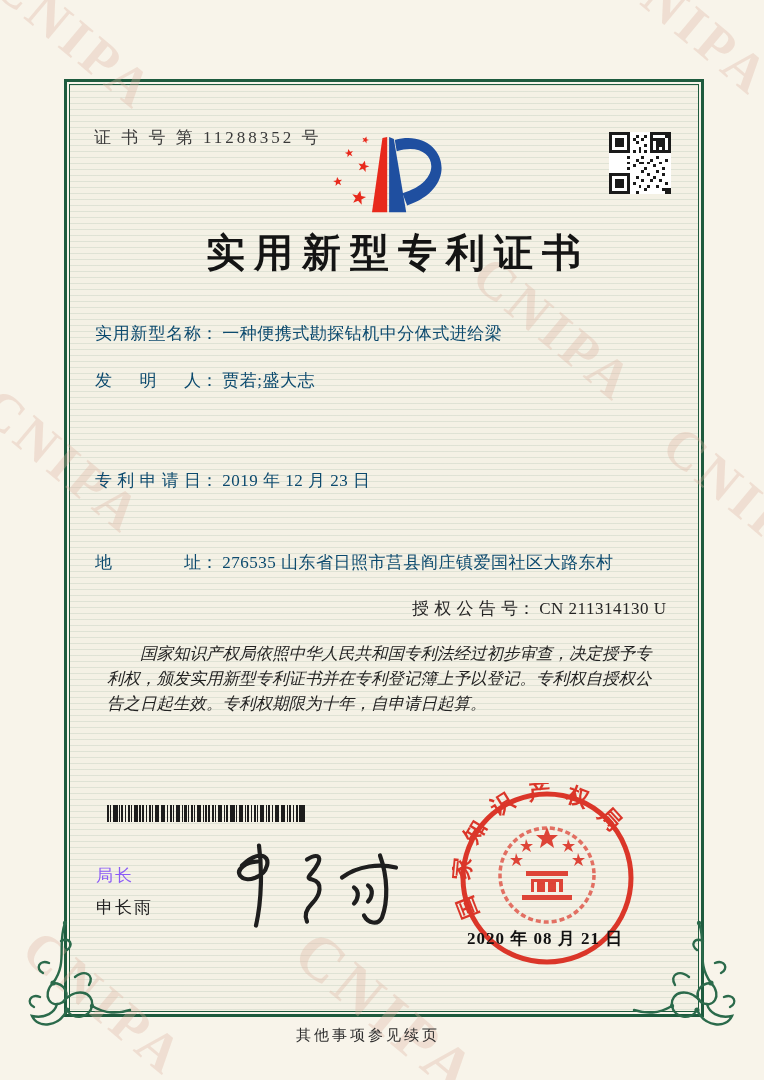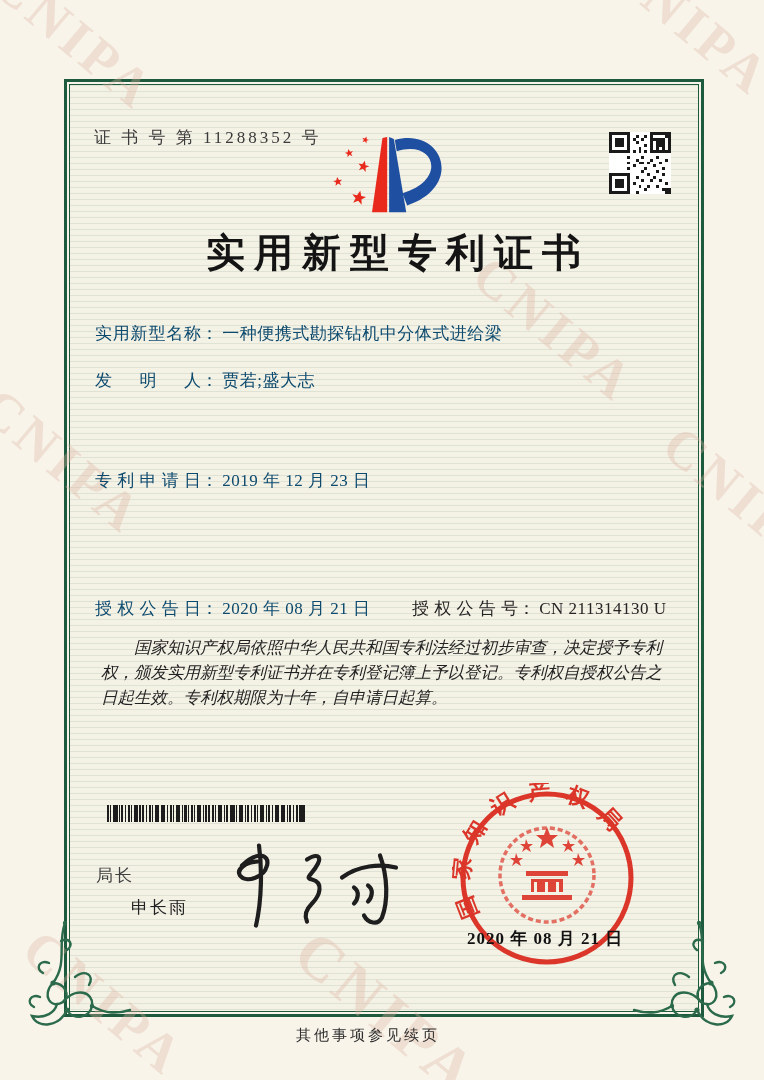--- a/index.html
+++ b/index.html
@@ -57,34 +57,34 @@
   }
   .fvalue{letter-spacing:0.5px;}
   .frow2{position:absolute;left:400px;font-size:17px;color:#242424;white-space:nowrap;}
 
   
   .paras{
     position:absolute;left:93px;top:627px;width:578px;
     font-size:16.5px;line-height:25px;color:#222;
     font-style:italic;
   }
-  .paras p{margin:8px;text-indent:2em;}
+  .paras p{margin:14px;text-indent:2em;}
 
   
   .barcode{
     position:absolute;left:107px;top:805px;width:198px;height:17px;
     background-image:
       repeating-linear-gradient(90deg,#1c1c1c 0 1px,transparent 1px 3px),
       repeating-linear-gradient(90deg,#1c1c1c 0 2px,transparent 2px 7px),
       repeating-linear-gradient(90deg,transparent 0 9px,#1c1c1c 9px 11px,transparent 11px 23px);
   }
 
   
-  .officer-title{position:absolute;left:96px;top:864px;font-size:17px;letter-spacing:2px;color:#404040;}
-  .officer-name{position:absolute;left:96px;top:896px;font-size:17px;letter-spacing:2px;color:#222;margin-left:35px;}
+  .officer-title{position:absolute;left:96px;top:864px;font-size:17px;letter-spacing:2px;color:#8b5cf6;}
+  .officer-name{position:absolute;left:96px;top:896px;font-size:17px;letter-spacing:2px;color:#222;}
   .signature{position:absolute;left:212px;top:836px;width:200px;height:98px;}
 
   
   .seal{position:absolute;left:452px;top:783px;width:190px;height:190px;
         mix-blend-mode:multiply;opacity:0.93;}
   .seal-date{
     position:absolute;left:467px;top:927px;z-index:3;
     font-size:17px;letter-spacing:1px;color:#111;font-weight:bold;
   }
 
@@ -251,23 +251,23 @@
       <span class="fvalue">一种便携式勘探钻机中分体式进给梁</span>
     </div>
     <div class="frow" style="top:369px;">
       <span class="flabel">发明人</span><span>：</span>
       <span class="fvalue">贾若;盛大志</span>
     </div>
     <div class="frow" style="top:461px;margin-top:8px;">
       <span class="flabel">专利申请日</span><span>：</span>
       <span class="fvalue">2019 年 12 月 23 日</span>
     </div>
-    <div class="frow" style="top:597px;">
-      <span class="flabel">授权公告日</span><span>：</span>
-      <span class="fvalue">2020 年 08 月 21 日</span>
+    <div class="frow" style="top:551px;">
+      <span class="flabel">地址</span><span>：</span>
+      <span class="fvalue">276535 山东省日照市莒县阎庄镇爱国社区大路东村</span>
     </div>
     <div class="frow2" style="top:597px;margin-left:12px;">
       <span class="flabel">授权公告号</span><span>：</span>
       <span class="fvalue">CN 211314130 U</span>
     </div>
 
     <div class="paras">
       <p>国家知识产权局依照中华人民共和国专利法经过初步审查，决定授予专利权，颁发实用新型专利证书并在专利登记簿上予以登记。专利权自授权公告之日起生效。专利权期限为十年，自申请日起算。</p>
     </div>
 

